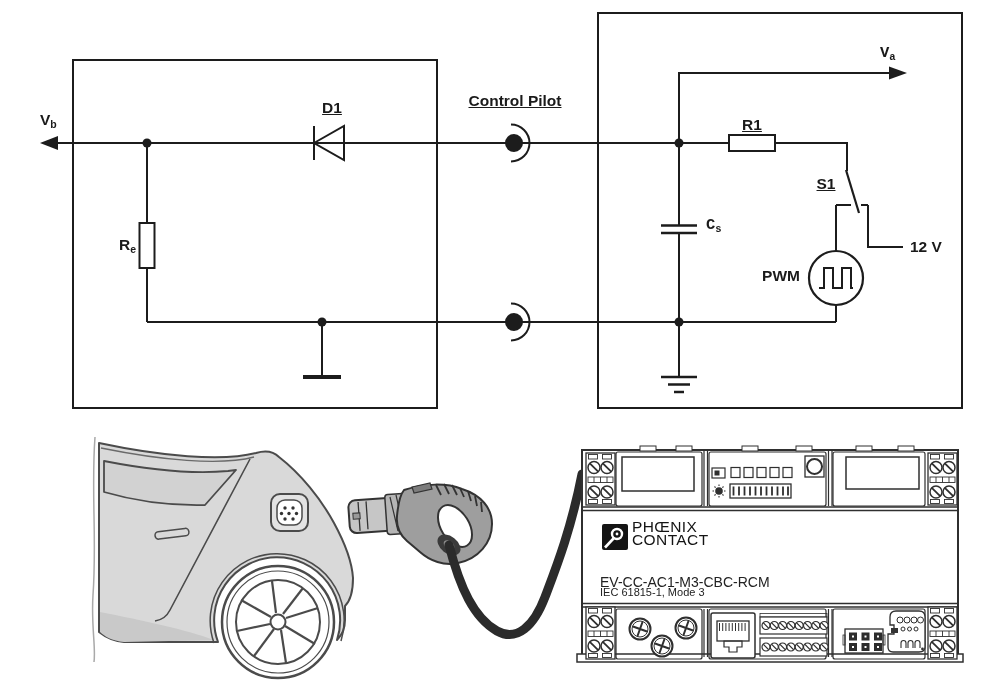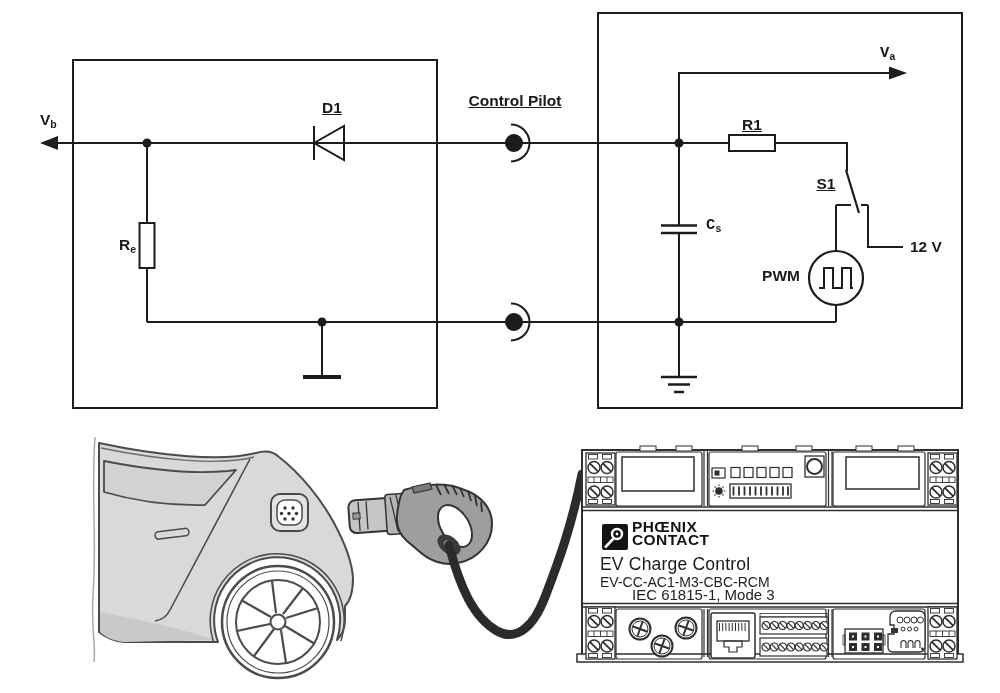--- a/index.html
+++ b/index.html
@@ -3,25 +3,25 @@
 <meta charset="utf-8">
 <style>
   html,body{margin:0;padding:0;background:#ffffff;}
   .canvas{position:relative;width:1000px;height:693px;background:#ffffff;overflow:hidden;
           font-family:"Liberation Sans",sans-serif;}
   .canvas svg{position:absolute;left:0;top:0;}
   .lbl{position:absolute;font-weight:bold;font-size:15.5px;color:#1a1a1a;white-space:nowrap;}
   .lbl sub{font-size:10.5px;font-weight:bold;vertical-align:-3px;line-height:0;}
   .ctr{text-align:center;text-decoration:underline;}
   .rgt{text-align:right;}
-  .brand{position:absolute;left:632px;top:520px;font-weight:700;font-size:15.5px;line-height:13.2px;
+  .brand{position:absolute;left:632px;top:520px;font-weight:400;font-size:15.5px;line-height:13.2px;
          letter-spacing:0.4px;color:#141414;}
   .product{position:absolute;left:600px;top:554px;font-size:17.5px;color:#1a1a1a;letter-spacing:0.2px;}
   .model{position:absolute;left:600px;top:574px;font-size:14px;color:#222;}
-  .standard{position:absolute;left:632px;top:586px;font-size:15px;color:#222;}
+  .standard{position:absolute;left:600px;top:586px;font-size:11px;color:#222;}
 </style>
 </head>
 <body>
 
 <div class="canvas">
 
 <svg width="1000" height="693" viewBox="0 0 1000 693">
 
   <g stroke="#1c1c1c" stroke-width="2" fill="none">
 
@@ -343,17 +343,16 @@
 <div class="lbl ctr" style="left:722px;top:116px;width:60px;">R1</div>
 <div class="lbl ctr" style="left:803px;top:175px;width:46px;">S1</div>
 <div class="lbl" style="left:910px;top:238px;">12 V</div>
 <div class="lbl" style="left:706px;top:216px;font-family:Liberation Mono, monospace;"><span>C</span><sub>s</sub></div>
 <div class="lbl rgt" style="left:742px;top:267px;width:58px;text-align:right;">PWM</div>
 
 <div class="brand">
   <div>PHŒNIX</div>
   <div>CONTACT</div>
 </div>
-<div class="product">EV Charge Control</div>
 <div class="model">EV-CC-AC1-M3-CBC-RCM</div>
 <div class="standard">IEC 61815-1, Mode 3</div>
 
 </div>
 
 </body></html>

